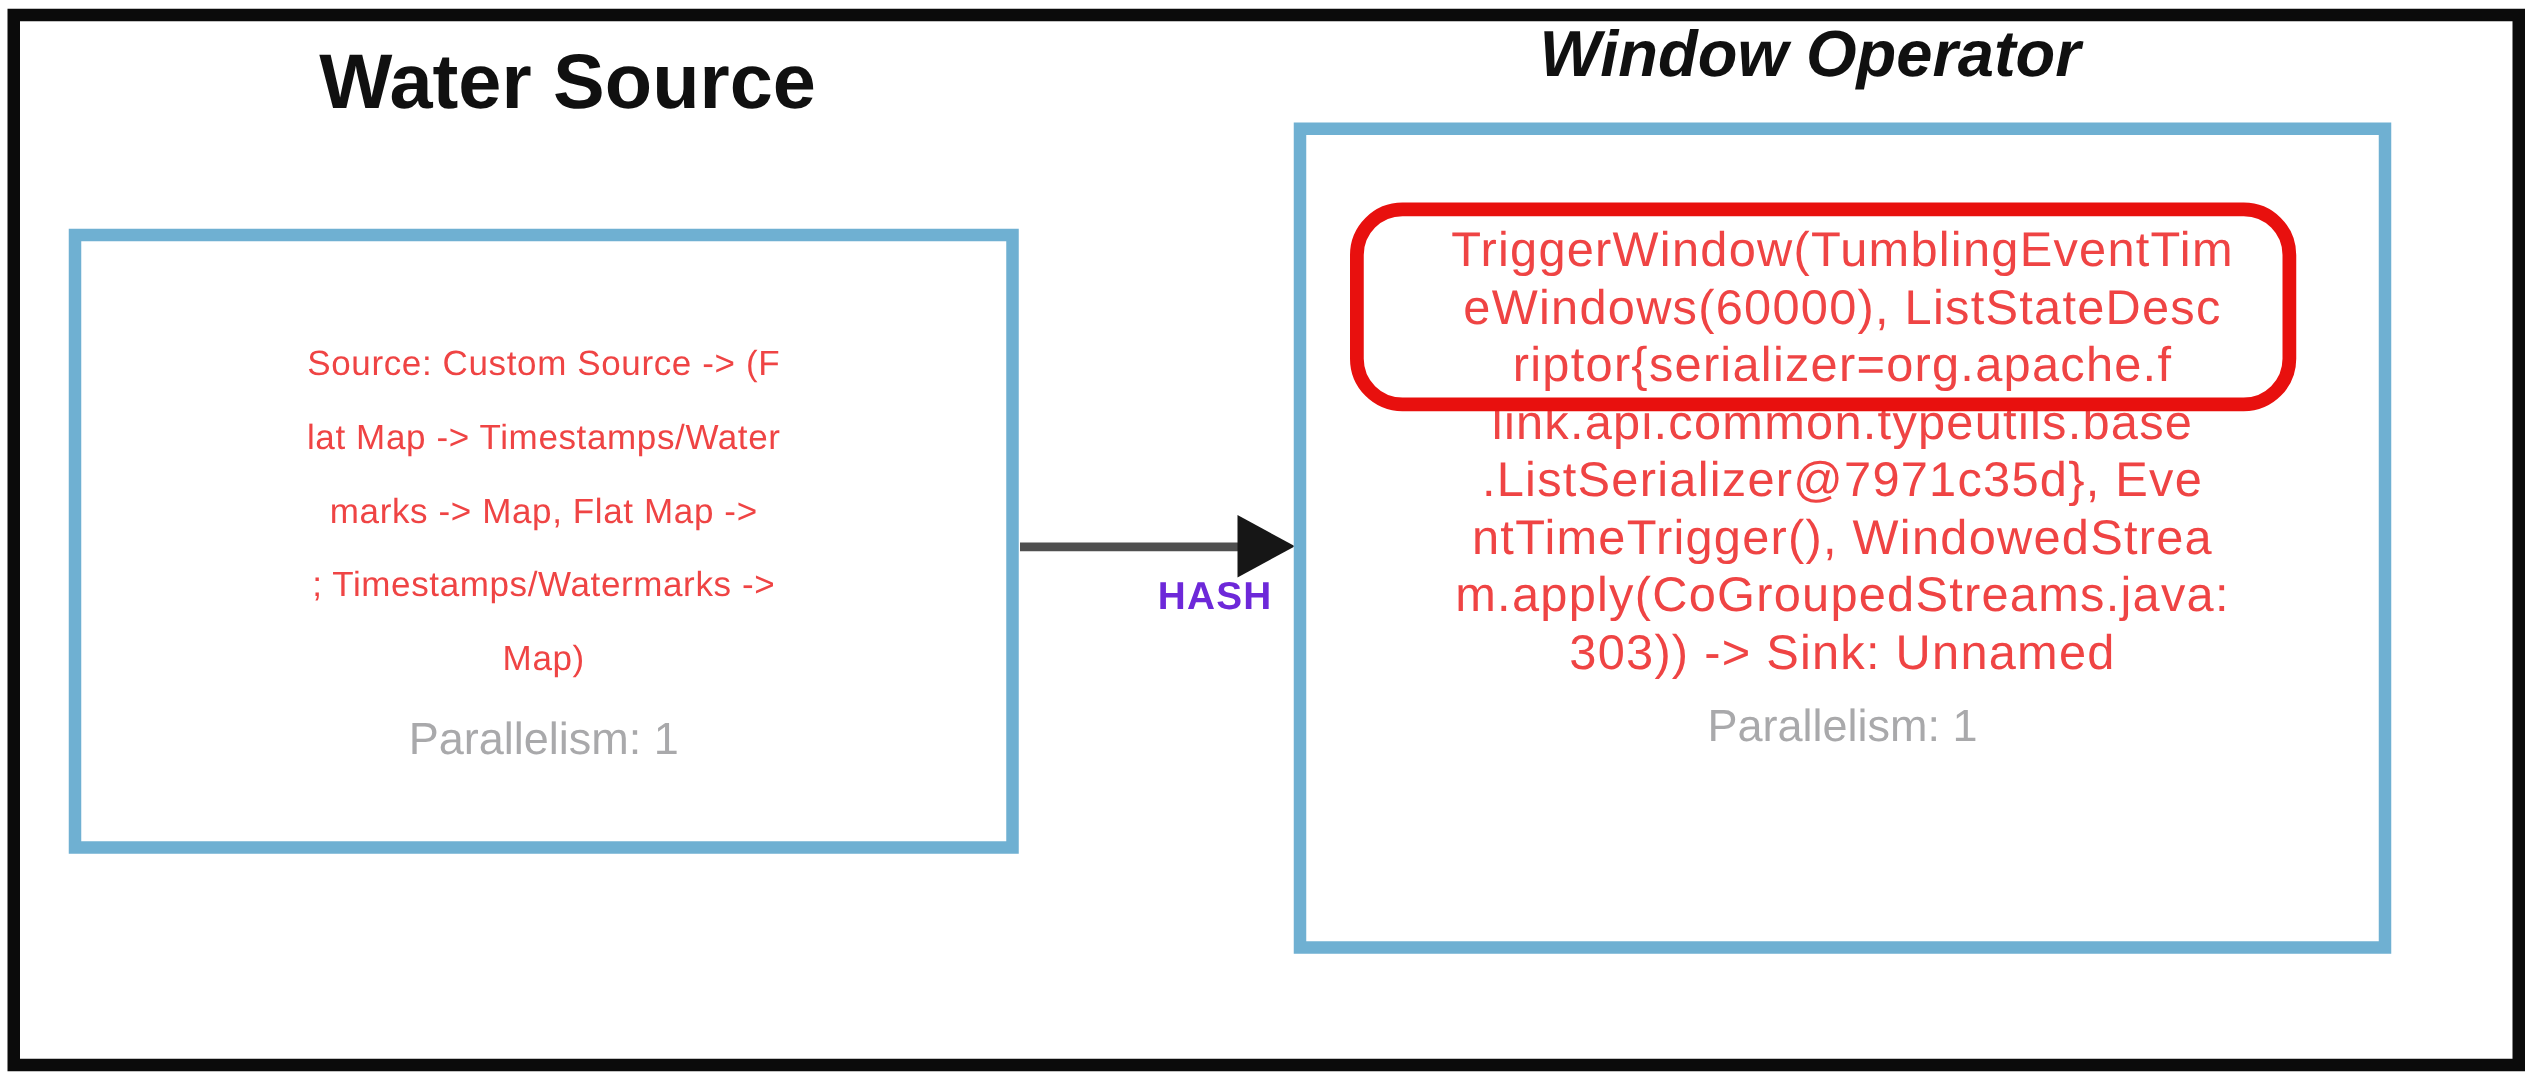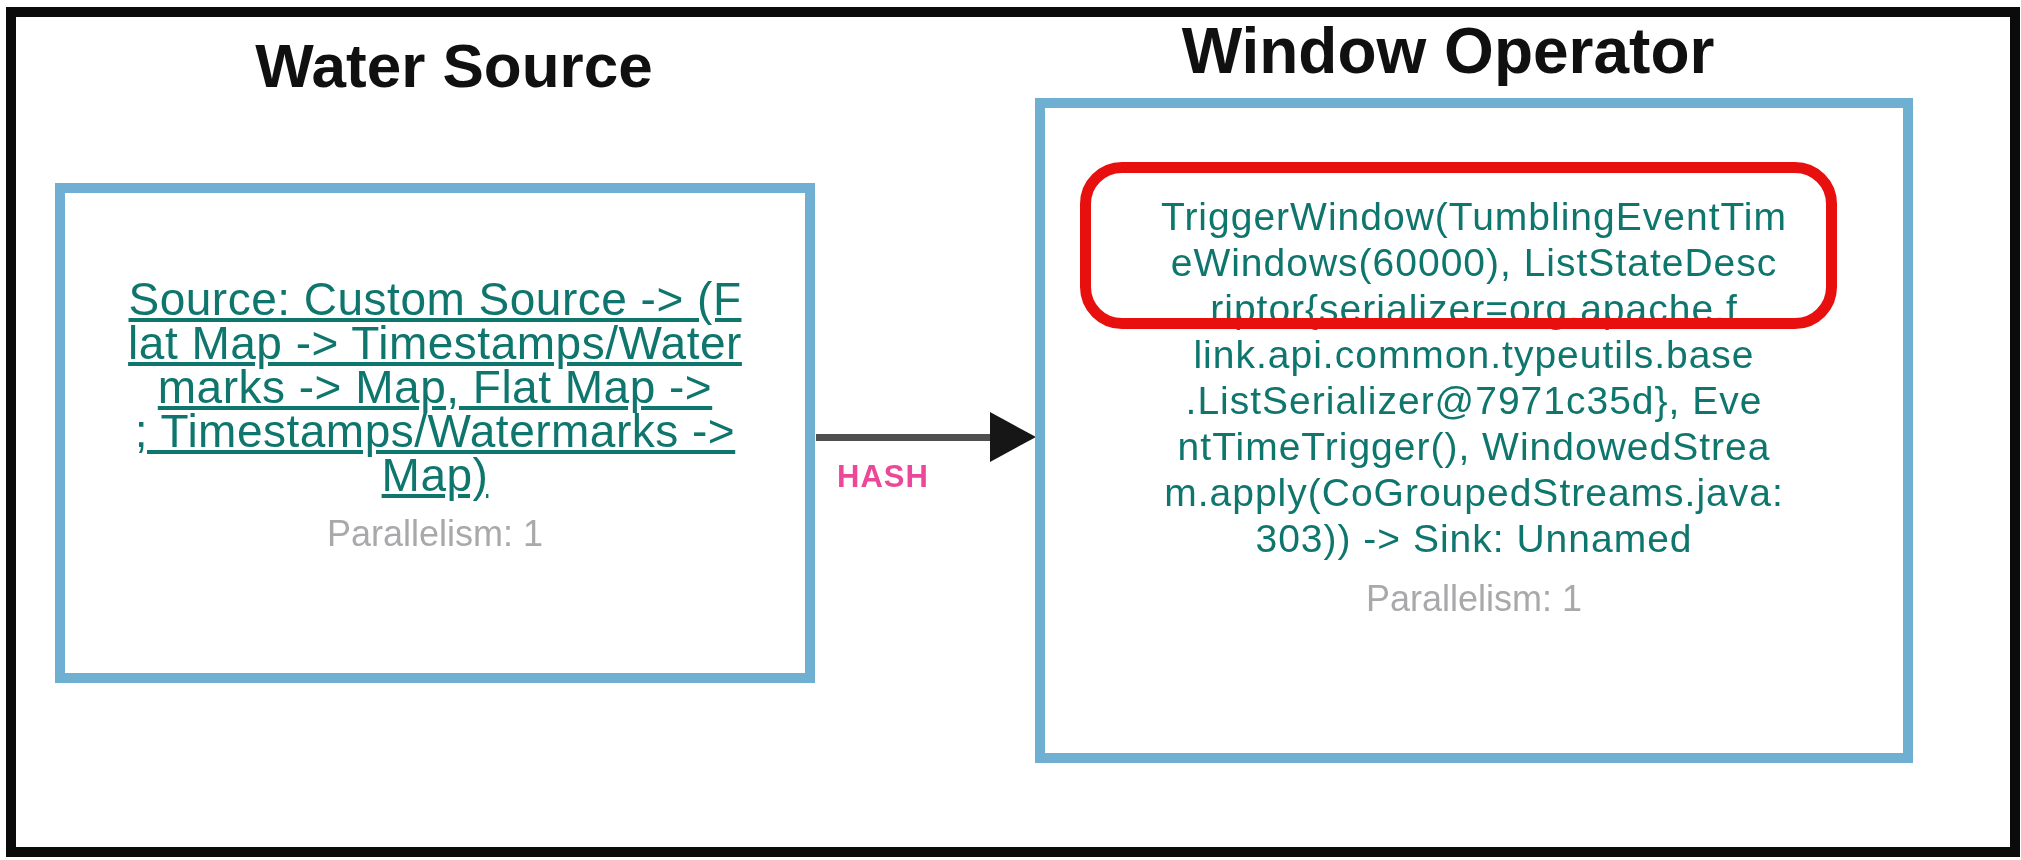--- a/index.html
+++ b/index.html
@@ -29,39 +29,39 @@
   .title {
     position: absolute;
     font-weight: bold;
     color: #101010;
     text-align: center;
     width: 620px;
     white-space: nowrap;
     line-height: 1.1;
   }
   .t-ds { left: 144px; top: 32px; font-size: 62px; }
-  .t-wo { left: 1138px; top: 16px; font-size: 64px; }
+  .t-wo { left: 1138px; top: 16px; font-size: 52px; font-style: italic; }
 
   
   .node {
     position: absolute;
     box-sizing: border-box;
     border: 10px solid #6fb0d2;
     background: #ffffff;
     text-align: center;
   }
   .node-ds { left: 55px;  top: 183px; width: 760px; height: 500px; padding-top: 68px; }
   .node-wo { left: 1035px; top: 98px;  width: 878px; height: 665px; padding-top: 70px; }
 
   .body-text {
     white-space: pre-line;
-    color: #0f766e;
-    margin: 16px auto;
+    color: #ef4444;
+    margin: 0 auto;
   }
-  .node-ds .body-text { font-size: 46px; line-height: 44px; letter-spacing: 0.5px; text-decoration: underline; }
+  .node-ds .body-text { font-size: 28px; line-height: 59px; letter-spacing: 0.5px; }
   .node-wo .body-text { font-size: 39px; line-height: 46px; letter-spacing: 1px; }
 
   .parallelism {
     color: #a9a9ab;
     font-size: 36px;
     margin-top: 14px;
   }
 
   
   .arrow-line {
@@ -77,28 +77,28 @@
     left: 990px;
     top: 412px;
     width: 0;
     height: 0;
     border-top: 25px solid transparent;
     border-bottom: 25px solid transparent;
     border-left: 46px solid #161616;
   }
   .edge-label {
     position: absolute;
-    left: 808px;
+    left: 868px;
     top: 459px;
     width: 150px;
-    text-align: center;
+    text-align: right;
     font-weight: bold;
     font-size: 31px;
     letter-spacing: 1px;
-    color: #ec4899;
+    color: #6d28d9;
   }
 
   
   .highlight {
     position: absolute;
     left: 1080px;
     top: 162px;
     width: 757px;
     height: 167px;
     border: 11px solid #e8100e;

